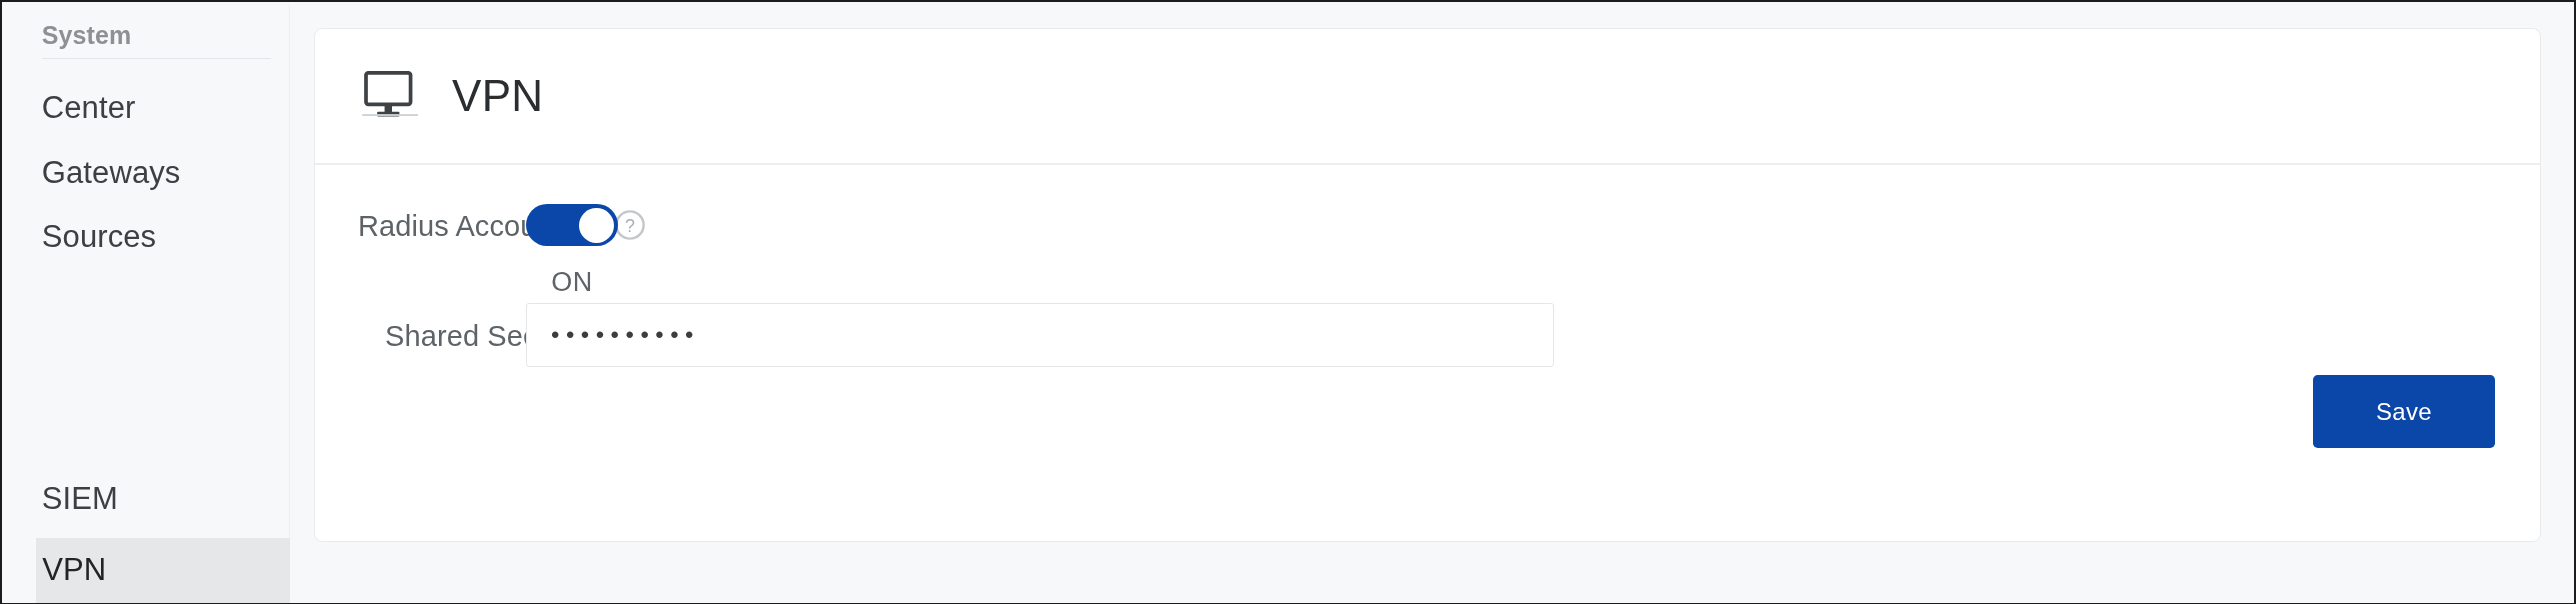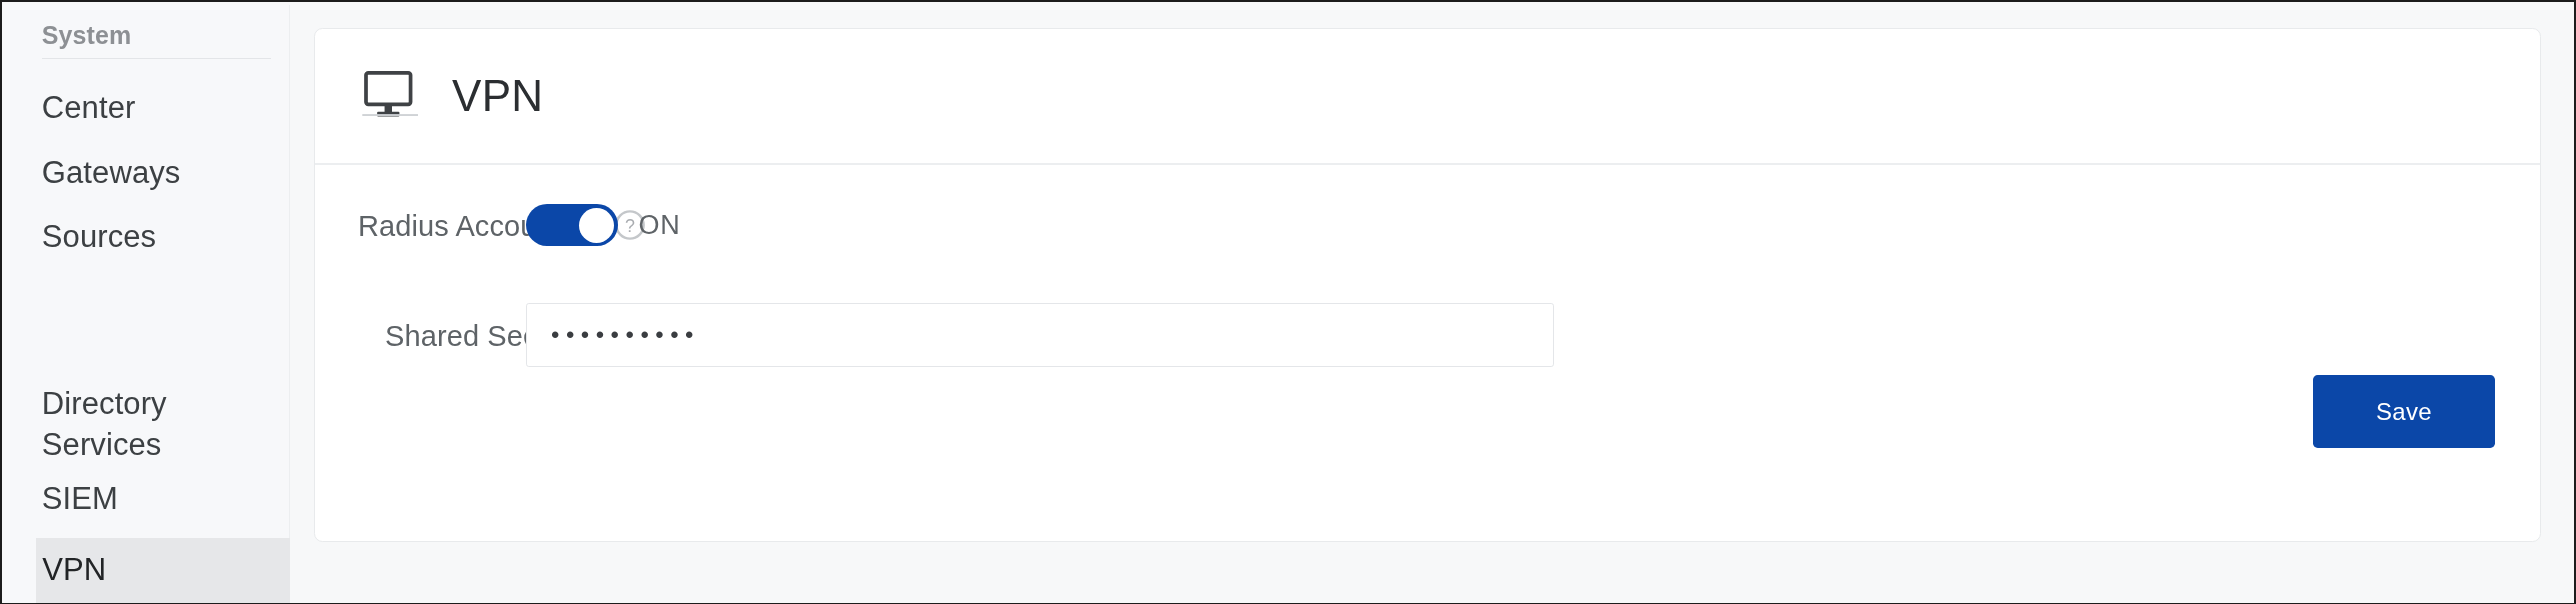--- a/index.html
+++ b/index.html
@@ -214,23 +214,20 @@
 
     <div class="nav-item" style="top:149px;">
       <span>Gateways</span>
     </div>
 
     <div class="nav-item" style="top:213px;">
       <span>Sources</span>
     </div>
 
 
-    <div class="nav-item multiline" style="top:378px; width:187px;">
-      <span>Directory Services</span>
-    </div>
 
     <div class="nav-item" style="top:475px;">
       <span>SIEM</span>
     </div>
 
     <div class="nav-item active" style="top:533px; left:31px; width:254px; padding-left:6.5px;">
       <span>VPN</span>
     </div>
 
   </nav>
@@ -257,21 +254,21 @@
 
         <span class="form-label" style="left:43px; top:45px;">Radius Accounting</span>
 
         <span class="help-icon" style="left:299px; top:44px;">
           <svg viewBox="0 0 34 34" width="32" height="32" xmlns="http://www.w3.org/2000/svg">
             <circle cx="17" cy="17" r="14.5" fill="none" stroke="#c4c7ca" stroke-width="2.6"></circle>
             <text x="17" y="24.5" text-anchor="middle" font-family="Liberation Sans, sans-serif" font-size="19" fill="#a9acb0">?</text>
           </svg>
         </span>
 
-        <div class="toggle-wrap" style="left:211px; top:39px;">
+        <div class="toggle-wrap" style="left:211px; top:39px;flex-direction:column;">
           <div class="toggle">
             <div class="knob"></div>
           </div>
           <span class="toggle-state">ON</span>
         </div>
       </div>
 
       <div class="form-row" style="top:0;">
 
         <span class="form-label" style="left:70px; top:155px;">Shared Secret</span>

